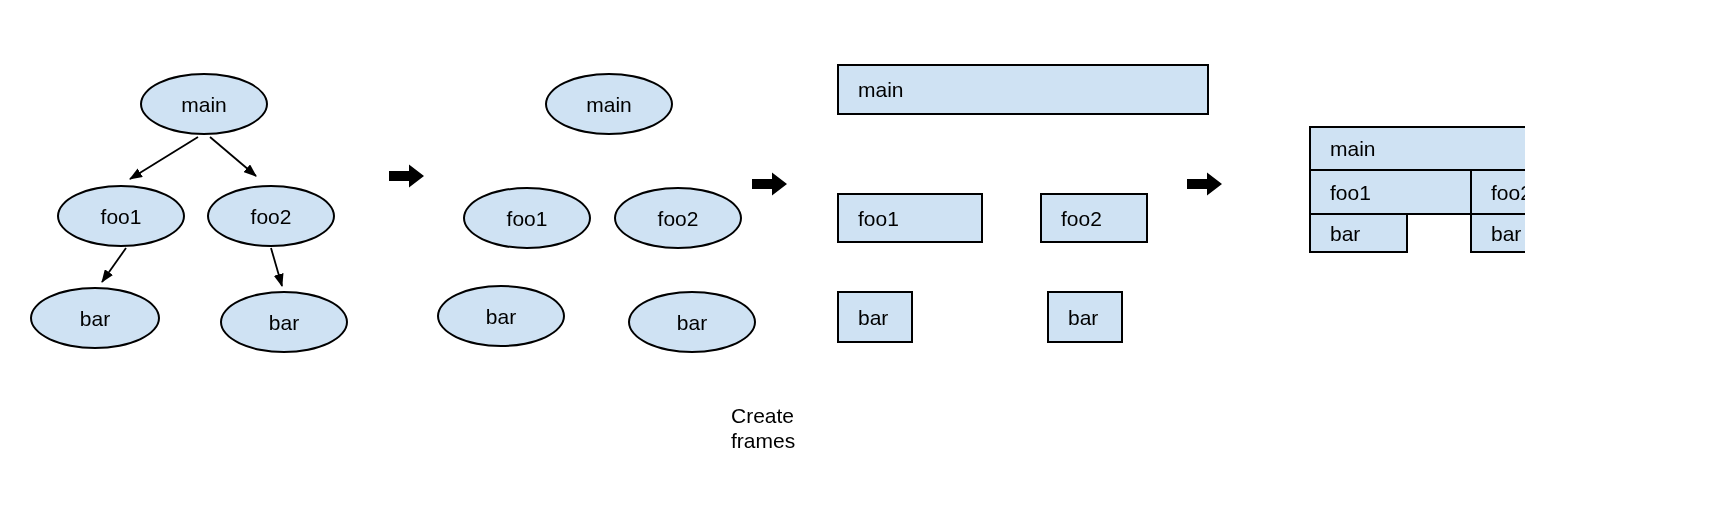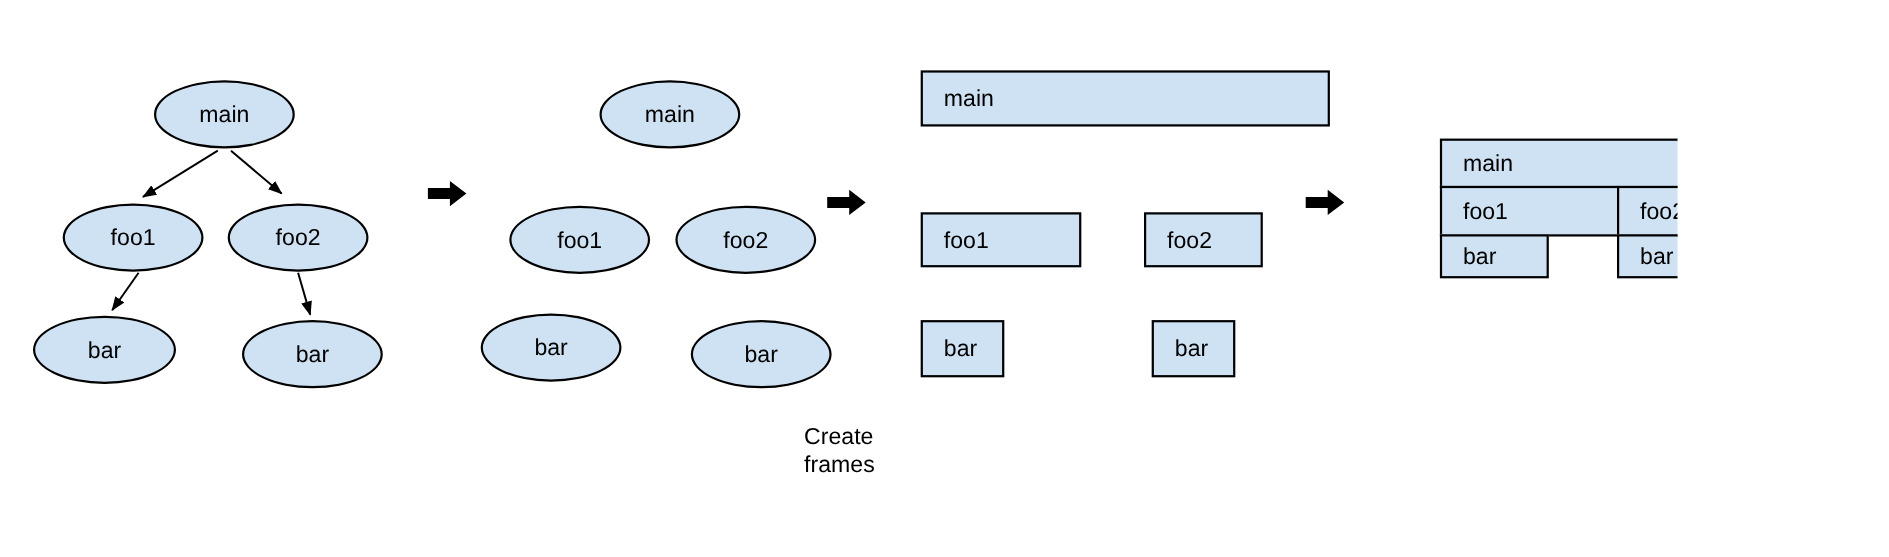--- a/index.html
+++ b/index.html
@@ -127,16 +127,16 @@
   <div class="node frame" style="left:1470px;top:169px;width:123px;height:46px">
     <span>foo2</span>
   </div>
   <div class="node frame" style="left:1309px;top:213px;width:99px;height:40px">
     <span>bar</span>
   </div>
   <div class="node frame" style="left:1470px;top:213px;width:100px;height:40px">
     <span>bar</span>
   </div>
 
-  <div class="caption" style="left:731px;top:385px">Create
+  <div class="caption" style="left:731px;top:403px">Create
 frames</div>
 
 </div>
 
 </body></html>

